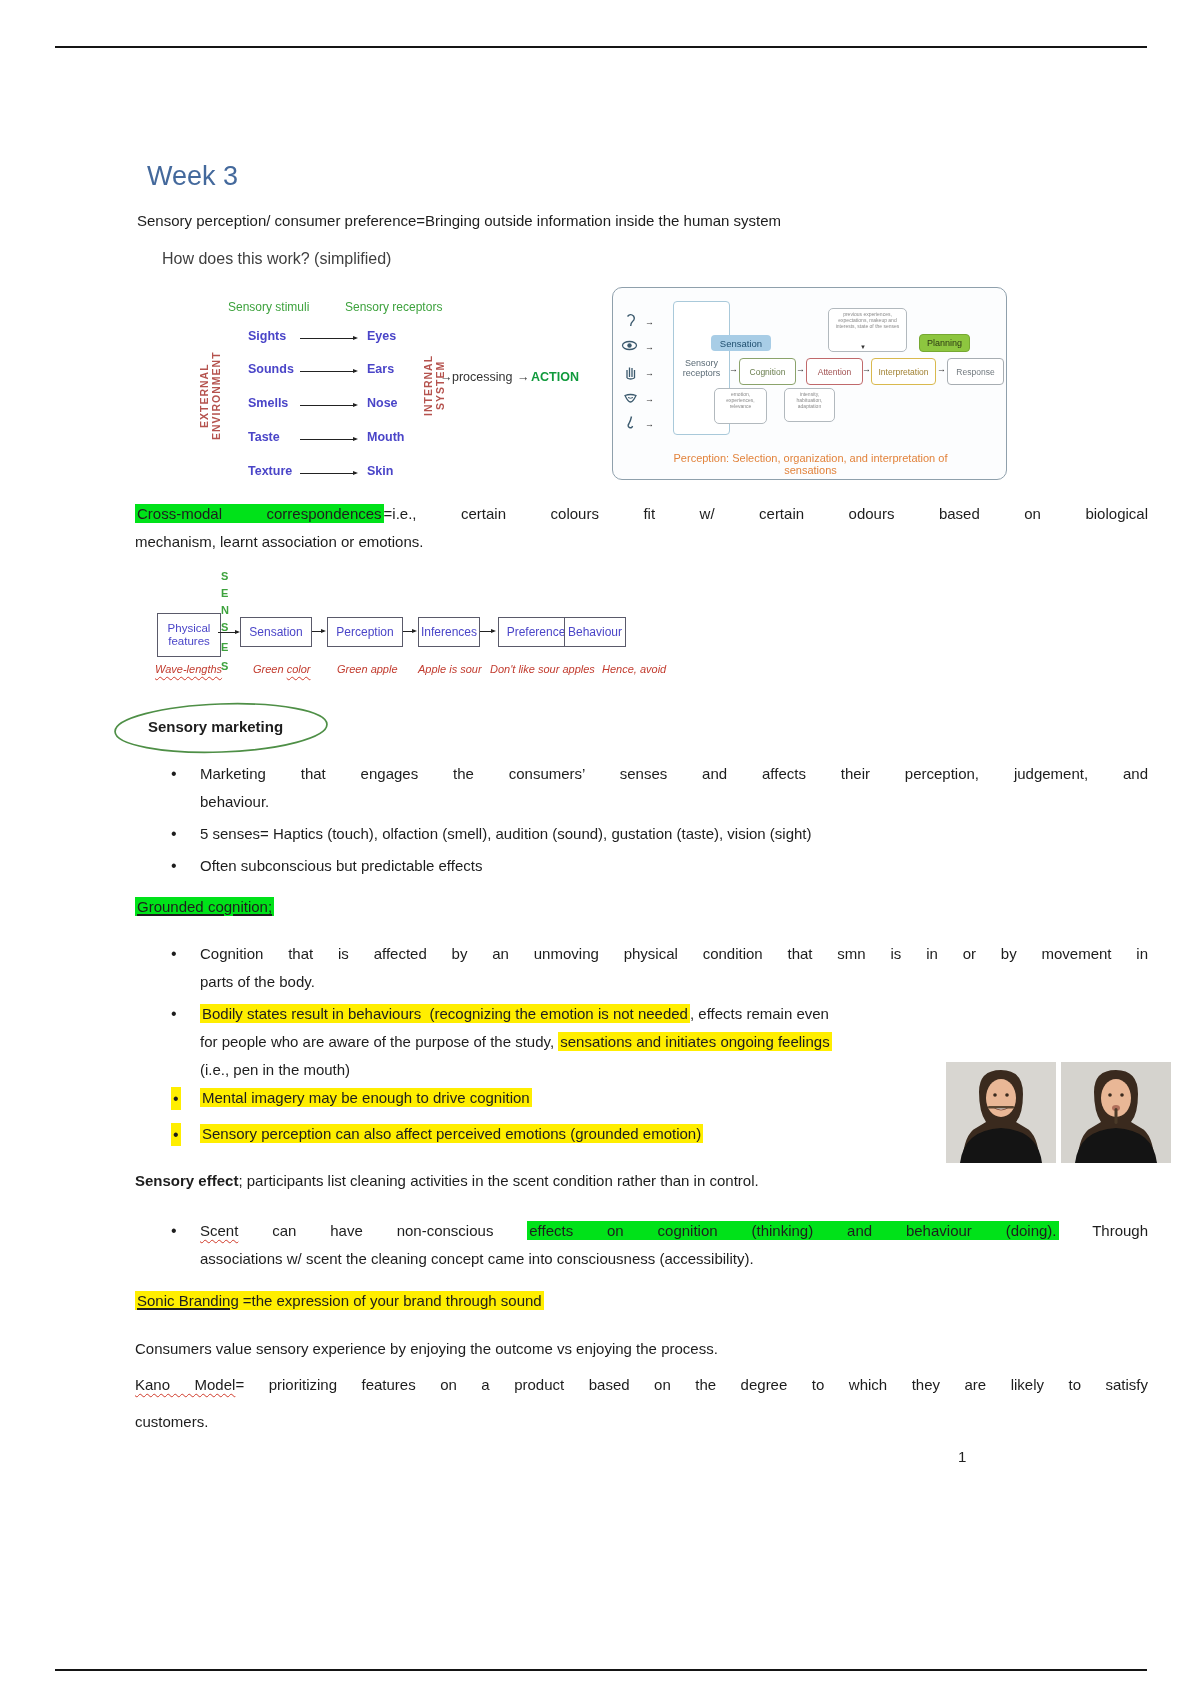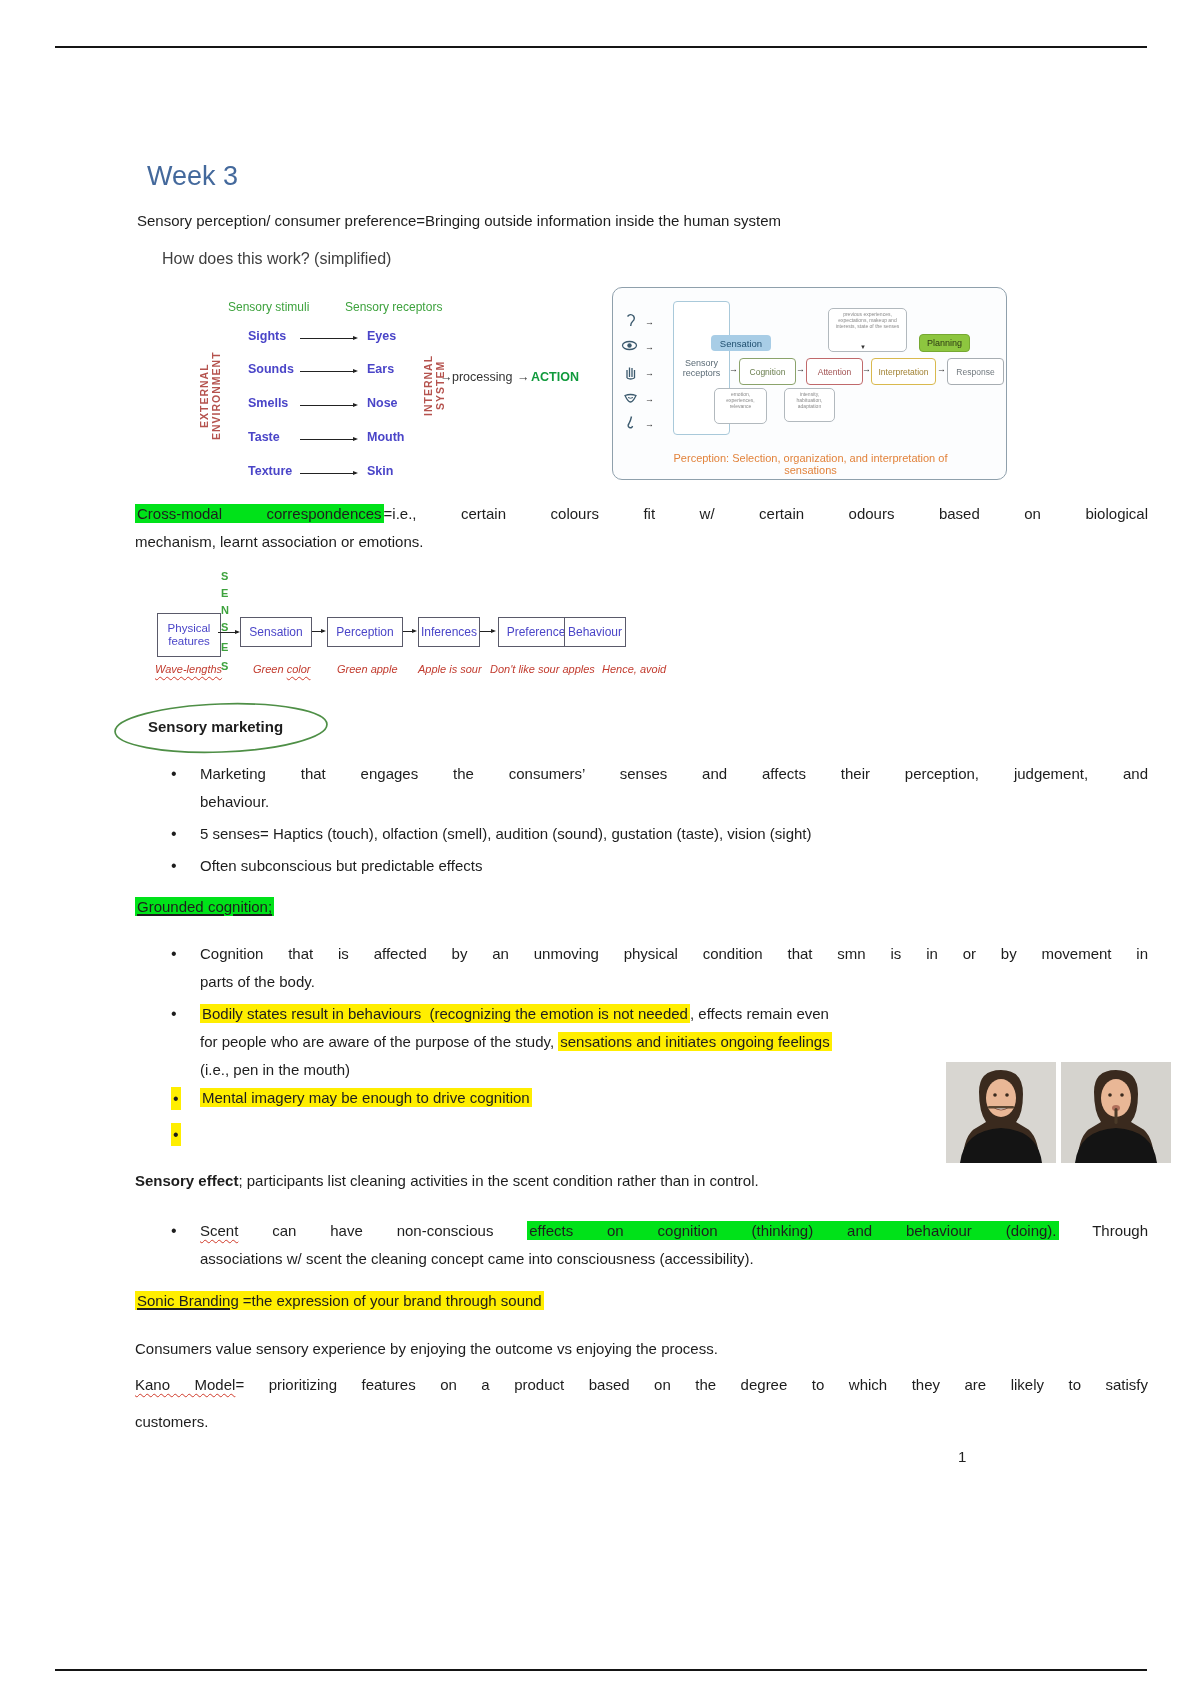--- a/index.html
+++ b/index.html
@@ -183,20 +183,21 @@
   <div class="ln bl" style="top:971px;"><span>parts of the body.</span></div>
 
   <span class="bullet" style="top:1003px;">•</span>
   <div class="ln bl" style="top:1003px;width:920px;"><span class="hl-y">Bodily states result in behaviours </span><span class="hl-y">(recognizing the emotion is not needed</span><span>, effects remain even</span></div>
   <div class="ln bl" style="top:1031px;width:920px;"><span>for people who are aware of the purpose of the study, </span><span class="hl-y">sensations and initiates ongoing feelings</span></div>
   <div class="ln bl" style="top:1059px;"><span>(i.e., pen in the mouth)</span></div>
 
   <span class="bullet hl-y" style="top:1087px;">•</span>
   <div class="ln bl" style="top:1087px;"><span class="hl-y">Mental imagery may be enough to drive cognition</span></div>
   <span class="bullet hl-y" style="top:1123px;">•</span>
+  <div class="ln bl" style="top:1123px;"><span class="hl-y">Sensory perception can also affect perceived emotions (grounded emotion)</span></div>
 
   <div class="photo" style="left:946px;">
     <svg width="110" height="101" viewBox="0 0 110 101">
       <rect width="110" height="101" fill="#d8d6d1"></rect>
       <path d="M33 30 Q33 8 55 8 Q77 8 77 32 Q77 52 70 60 L80 66 Q92 72 94 101 L16 101 Q18 72 30 66 L40 60 Q33 50 33 30 Z" fill="#3a2a1e"></path>
       <ellipse cx="55" cy="36" rx="15" ry="19" fill="#e9b796"></ellipse>
       <circle cx="49" cy="33" r="1.8" fill="#3a2a1e"></circle>
       <circle cx="61" cy="33" r="1.8" fill="#3a2a1e"></circle>
       <path d="M47 45 Q55 51 63 45" fill="#fff" stroke="#8a5a48" stroke-width="1"></path>
       <rect x="42" y="44" width="26" height="2.4" rx="1" fill="#5a4632"></rect>

